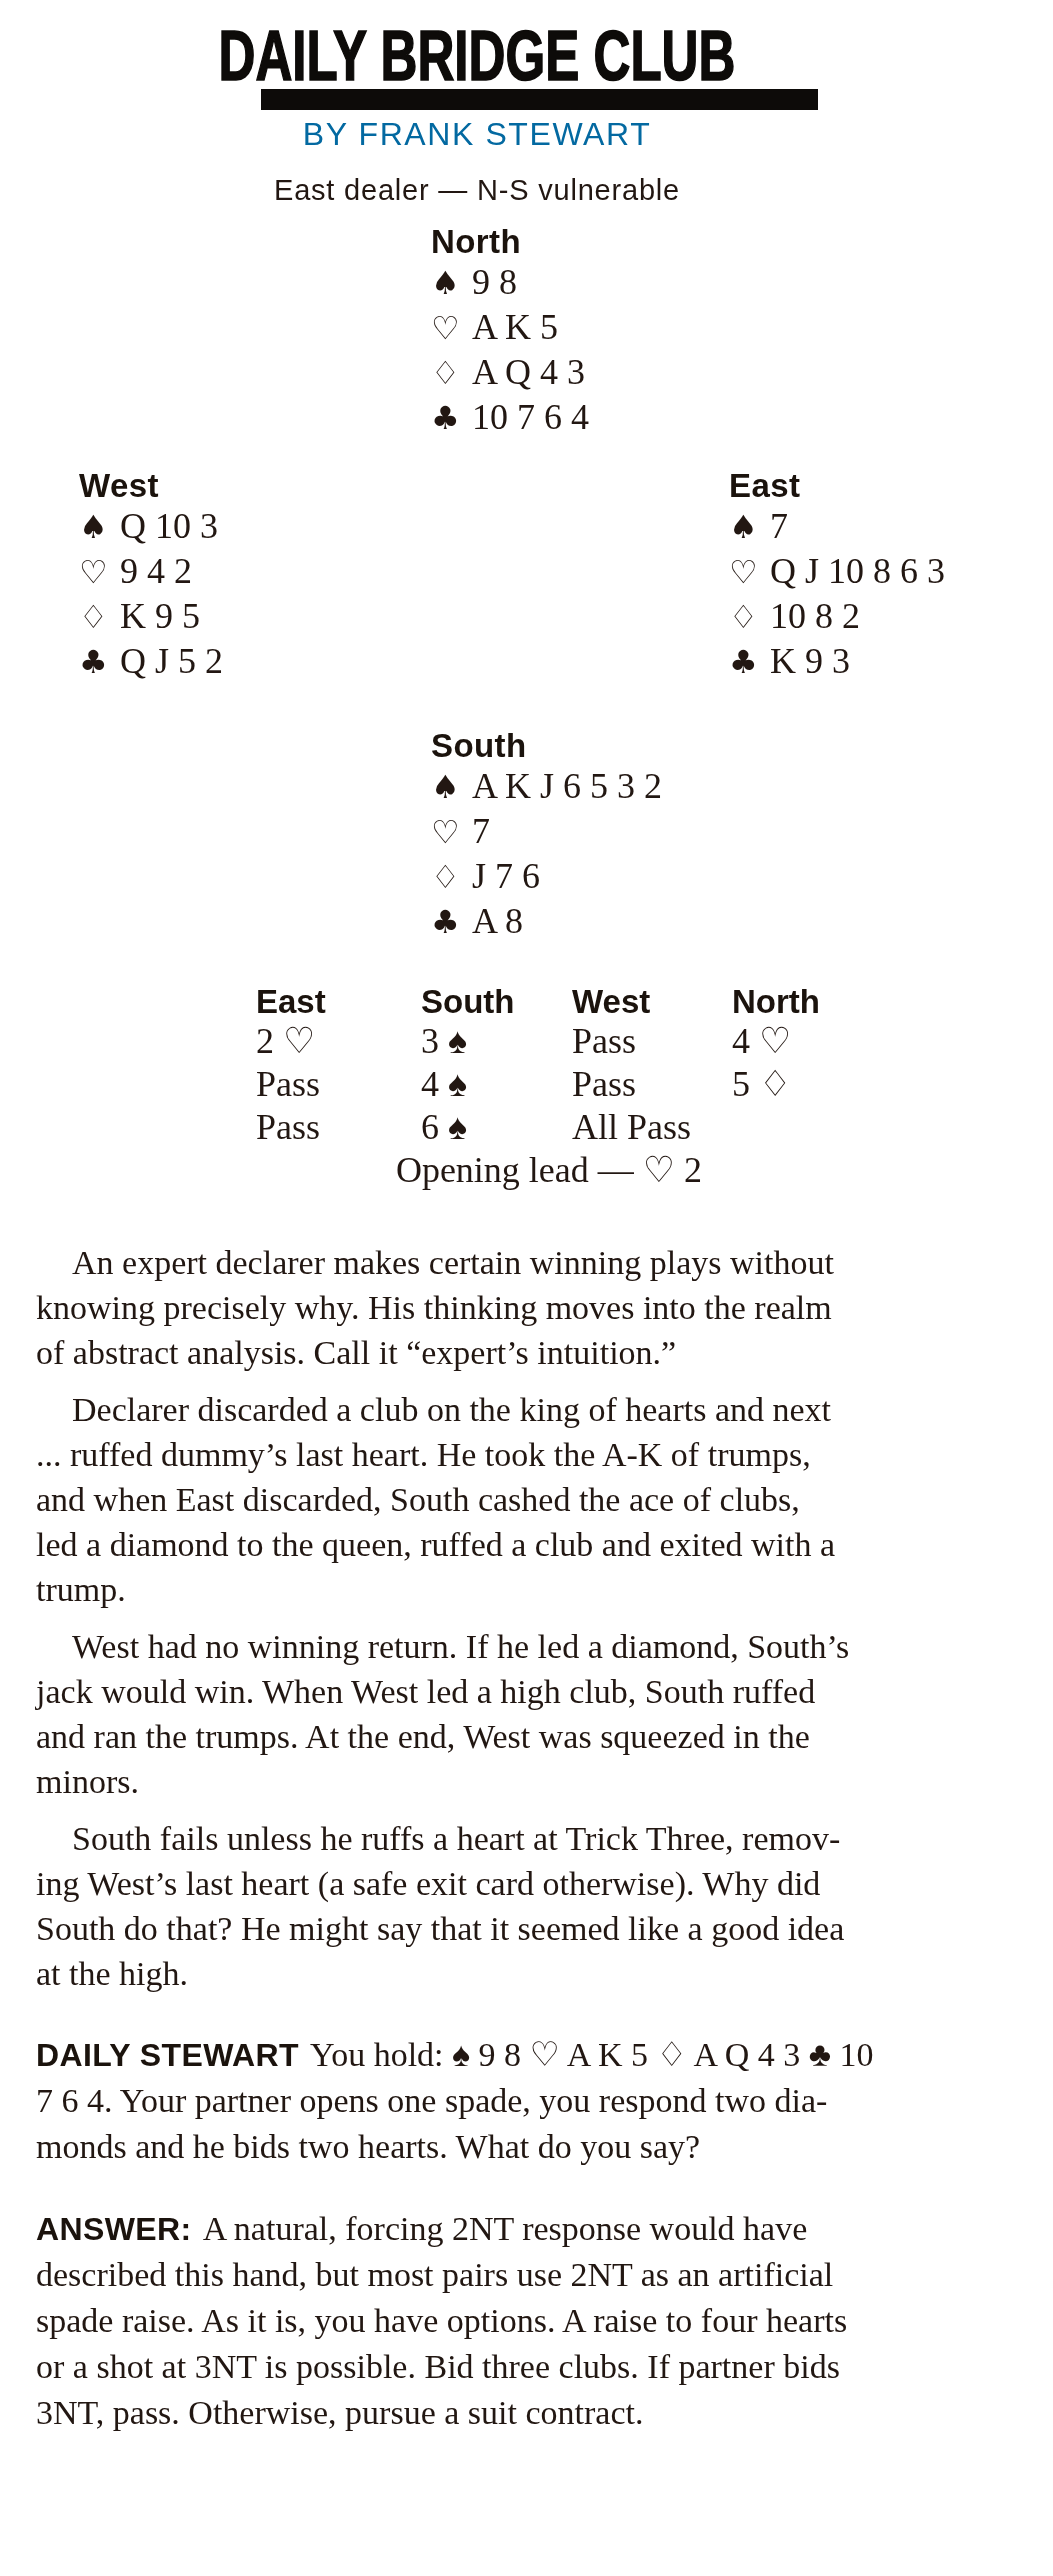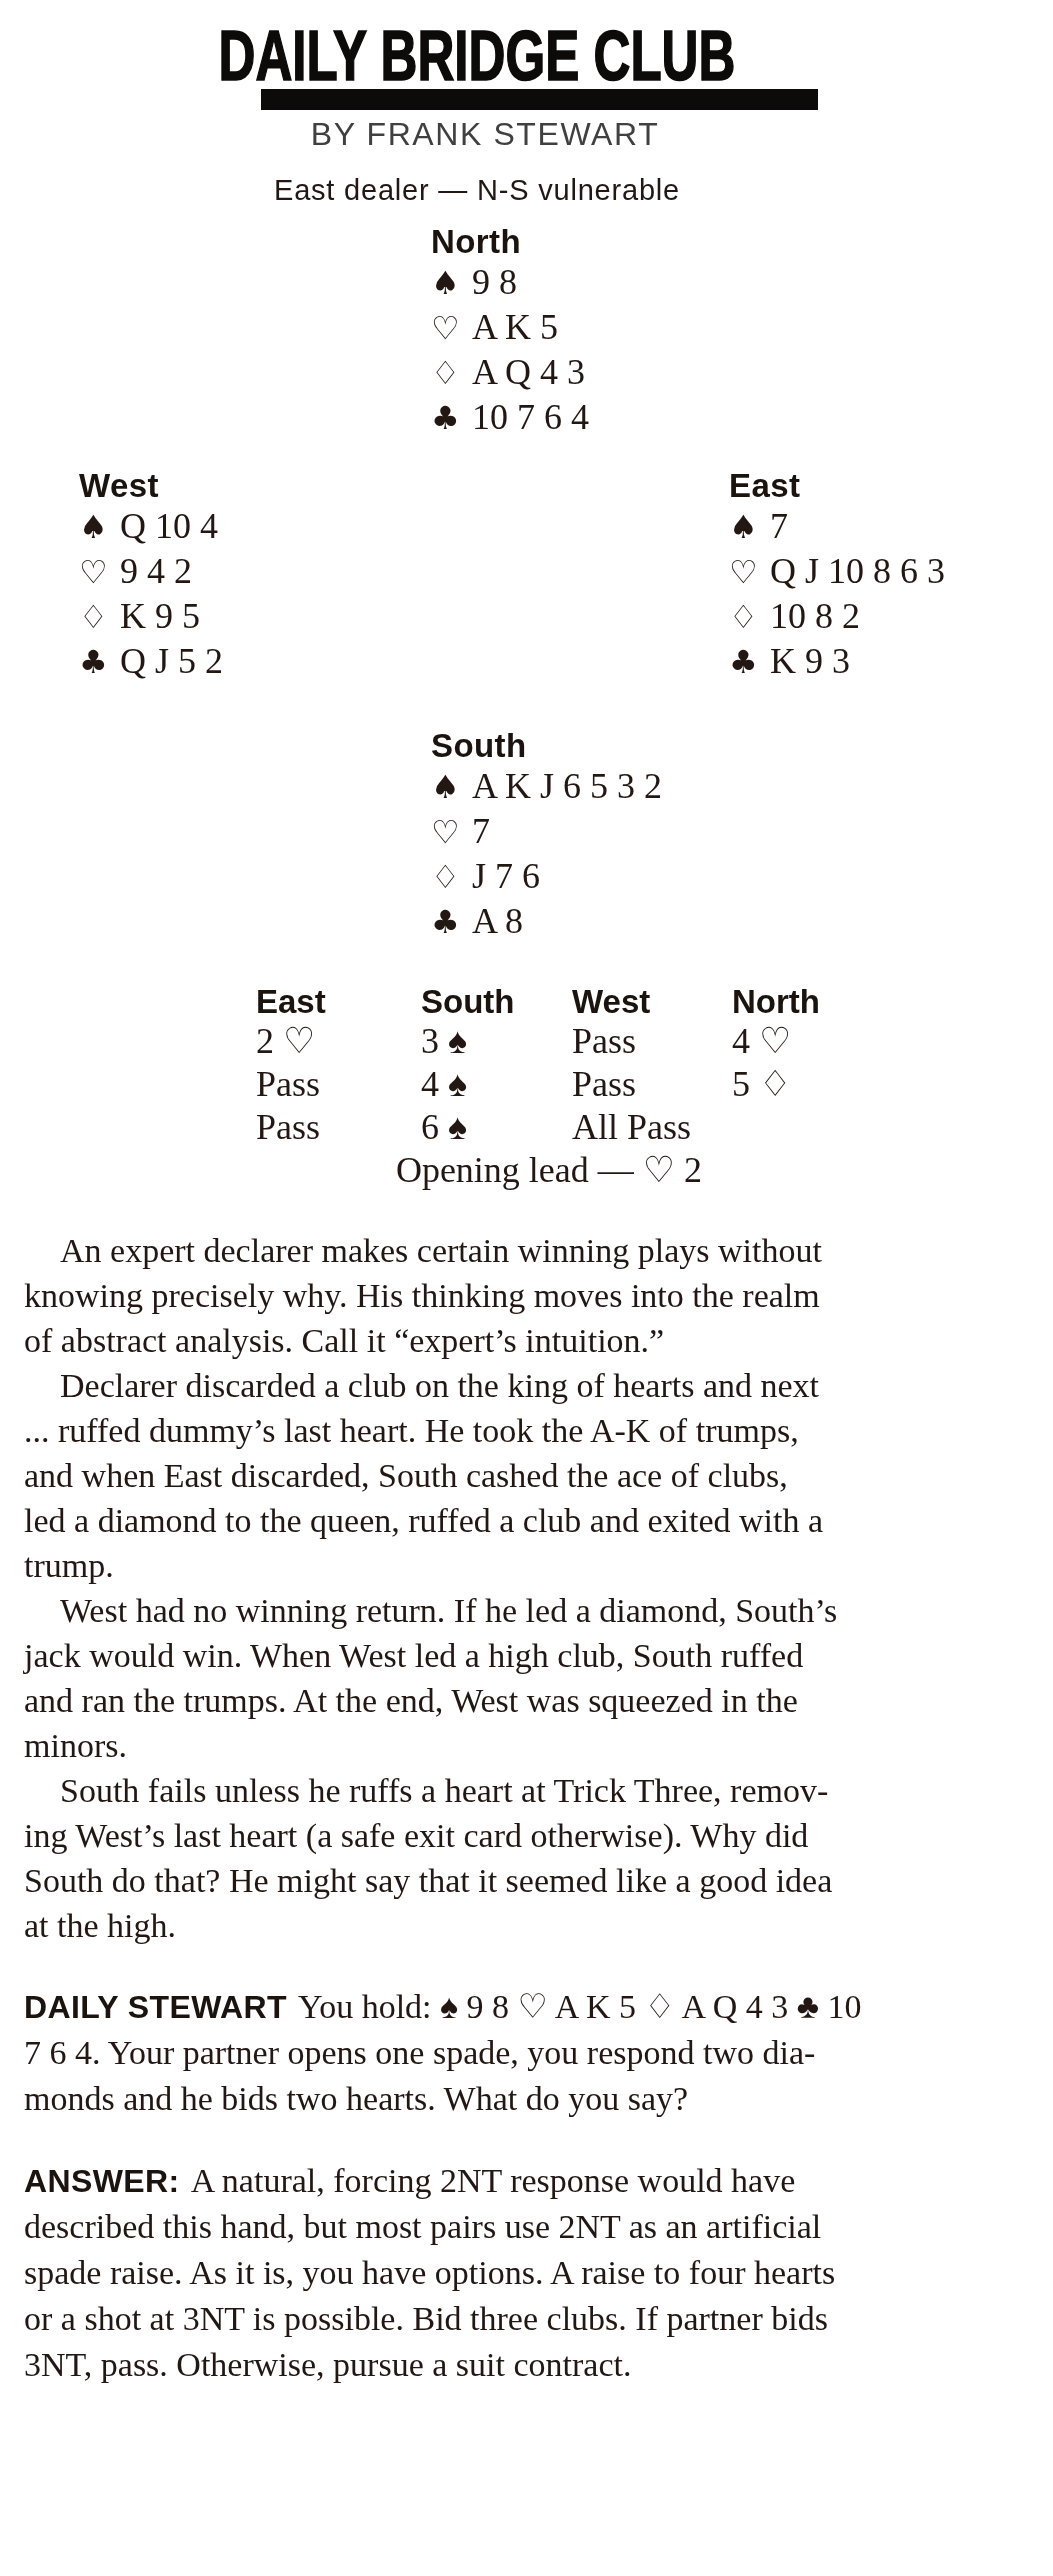--- a/index.html
+++ b/index.html
@@ -3,22 +3,22 @@
 <meta charset="utf-8">
 <style>
   html,body{margin:0;padding:0;background:#fff;}
   .page{position:relative;width:954px;height:2576px;background:#ffffff;color:#221712;overflow:hidden;}
 
   
   .masthead{position:absolute;top:19px;left:0;width:100%;text-align:center;}
   .title{display:inline-block;font:700 71px/73px "Liberation Sans",sans-serif;color:#0d0b09;
          transform:scaleX(0.72);transform-origin:center top;-webkit-text-stroke:1.6px #0d0b09;white-space:nowrap;}
   .title-rule{position:absolute;top:89px;left:261px;width:557px;height:21.4px;background:#0d0b09;}
-  .byline{position:absolute;top:117px;left:8px;width:100%;text-align:center;
-          font:400 32px/35px "Liberation Sans",sans-serif;letter-spacing:1.6px;color:#404040;}
+  .byline{position:absolute;top:117px;left:0;width:100%;text-align:center;
+          font:400 32px/35px "Liberation Sans",sans-serif;letter-spacing:1.6px;color:#0369a1;}
   .dealer{position:absolute;top:174px;left:0;width:100%;text-align:center;
           font:400 29px/33px "Liberation Sans",sans-serif;letter-spacing:0.8px;color:#221712;}
 
   
   .hand{position:absolute;}
   .hand-label{font:700 33px/36px "Liberation Sans",sans-serif;letter-spacing:0.4px;color:#1b130d;}
   .suit-row{font:400 36px/44px "Liberation Serif","DejaVu Serif",serif;white-space:nowrap;color:#221712;}
   .hand .suit-row:first-of-type{margin-top:4.8px;}
   .suit-sym{display:inline-block;width:41px;font-family:"DejaVu Sans",sans-serif;font-size:32px;}
   .hand-north{top:224px;left:431px;}
@@ -33,21 +33,21 @@
   .col-east{width:165px;}
   .col-south{width:151px;}
   .col-west{width:160px;}
   .col-north{width:135px;}
   .opening-lead{position:absolute;top:1149px;left:0;width:1054px;box-sizing:border-box;padding-left:44px;
                 text-align:center;font:400 36px/43px "Liberation Serif","DejaVu Serif","DejaVu Sans",serif;color:#221712;}
 
   
   .article{position:absolute;top:1228px;left:24px;width:1016px;
            font:400 34px/45px "Liberation Serif","DejaVu Serif","DejaVu Sans",serif;color:#221712;}
-  .para{margin:0;white-space:pre-line;}
+  .para{margin:12px;white-space:pre-line;}
   .para.indent{text-indent:36px;}
   .para.labeled{margin-top:36px;white-space:normal;line-height:46px;}
   .labeled-text{white-space:pre-line;}
   .lead-label{font:700 32px "Liberation Sans",sans-serif;letter-spacing:0.4px;margin-right:11px;color:#1b130d;}
 </style>
 </head>
 <body>
 
 <div class="page">
 
@@ -70,21 +70,21 @@
       <span class="suit-sym">♢</span><span class="cards">A Q 4 3</span>
     </div>
     <div class="suit-row">
       <span class="suit-sym">♣</span><span class="cards">10 7 6 4</span>
     </div>
   </div>
 
   <div class="hand hand-west">
     <div class="hand-label">West</div>
     <div class="suit-row">
-      <span class="suit-sym">♠</span><span class="cards">Q 10 4</span>
+      <span class="suit-sym">♠</span><span class="cards">Q 10 3</span>
     </div>
     <div class="suit-row">
       <span class="suit-sym">♡</span><span class="cards">9 4 2</span>
     </div>
     <div class="suit-row">
       <span class="suit-sym">♢</span><span class="cards">K 9 5</span>
     </div>
     <div class="suit-row">
       <span class="suit-sym">♣</span><span class="cards">Q J 5 2</span>
     </div>

